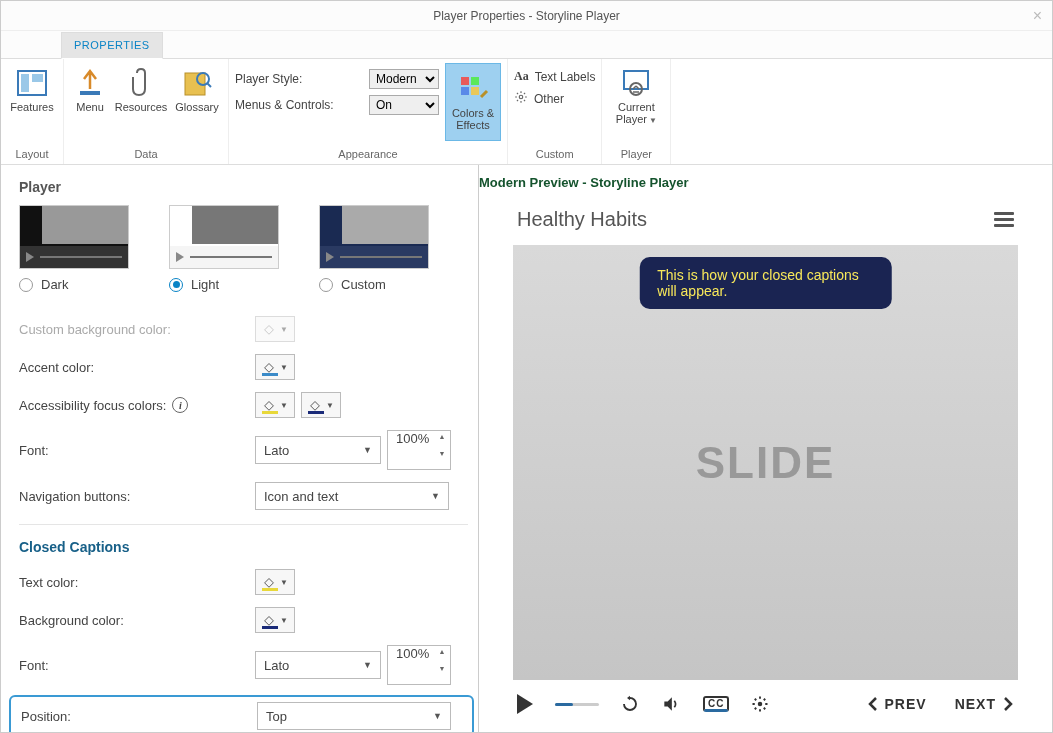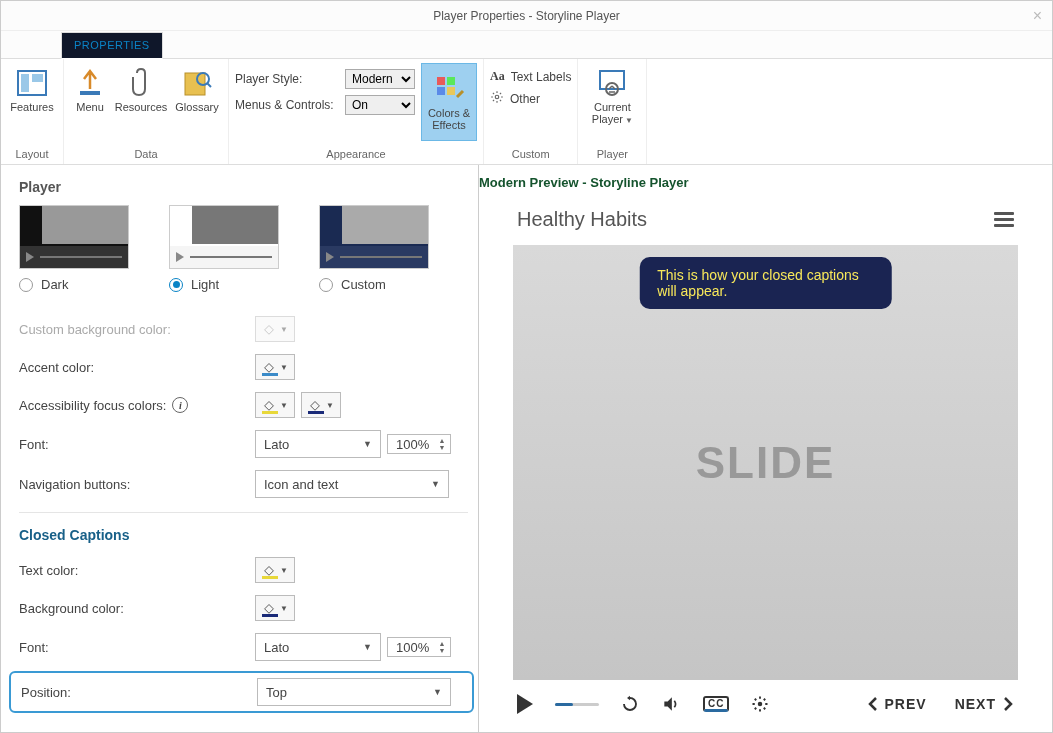--- a/index.html
+++ b/index.html
@@ -5,32 +5,32 @@
 * { box-sizing: border-box; margin: 0; padding: 0; font-family: "Segoe UI", sans-serif; }
 body { background: #fff; width: 1053px; height: 733px; overflow: hidden; border: 1px solid #ccc; }
 
 
 .titlebar { height: 30px; background: #fcfcfc; display: flex; align-items: center; justify-content: center; position: relative; border-bottom: 1px solid #eee; }
 .titlebar .title { font-size: 12px; color: #555; }
 .titlebar .close { position: absolute; right: 10px; top: 6px; color: #bbb; font-size: 16px; cursor: pointer; }
 
 
 .tabrow { height: 28px; background: #fcfcfc; border-bottom: 1px solid #ddd; padding-left: 60px; display: flex; }
-.tab { font-size: 11px; color: #0a84c6; padding: 6px 12px; border: 1px solid #ddd; border-bottom: 1px solid #fff; background: #0f172a; position: relative; top: 1px; letter-spacing: 0.5px; }
+.tab { font-size: 11px; color: #0a84c6; padding: 6px 12px; border: 1px solid #ddd; border-bottom: 1px solid #fff; background: #e5e5e5; position: relative; top: 1px; letter-spacing: 0.5px; }
 
 
 .ribbon { height: 106px; background: #fff; border-bottom: 1px solid #ddd; display: flex; }
 .ribbon-group { border-right: 1px solid #eee; display: flex; flex-direction: column; padding: 4px 6px 2px; }
 .ribbon-group-body { flex: 1; display: flex; align-items: flex-start; gap: 6px; }
 .ribbon-group-label { font-size: 11px; color: #666; text-align: center; padding: 2px 0; }
 .ribbon-btn { display: flex; flex-direction: column; align-items: center; justify-content: center; width: 50px; padding: 4px 2px; cursor: pointer; font-size: 11px; color: #444; text-align: center; }
 .ribbon-btn .ico { width: 32px; height: 32px; display: flex; align-items: center; justify-content: center; margin-bottom: 2px; }
 .ribbon-btn.active { background: #9ed0f0; border: 1px solid #6bb8e6; }
 .appearance-body { display: flex; flex-direction: column; gap: 6px; padding-top: 6px; }
-.app-row { display: flex; align-items: center; gap: 0; font-size: 12px; color: #444; }
+.app-row { display: flex; align-items: center; gap: 24px; font-size: 12px; color: #444; }
 .app-row label { width: 110px; }
 .app-row select { width: 70px; font-size: 12px; border: 1px solid #aaa; padding: 1px 2px; }
 .custom-body { display: flex; flex-direction: column; gap: 6px; padding-top: 6px; font-size: 12px; color: #444; }
 .custom-body .item { display: flex; align-items: center; gap: 6px; cursor: pointer; }
 .current-player .ribbon-btn { width: 56px; }
 .arrow-down { font-size: 8px; color: #666; margin-left: 2px; }
 
 
 .main { display: flex; height: calc(733px - 30px - 28px - 106px); }
 .left { width: 478px; border-right: 1px solid #ccc; padding: 14px 10px 10px 18px; overflow: hidden; }
@@ -63,21 +63,21 @@
 .form-row .label { width: 236px; display: flex; align-items: center; gap: 6px; }
 .form-row .info { width: 16px; height: 16px; border: 1px solid #666; border-radius: 50%; display: inline-flex; align-items: center; justify-content: center; font-size: 10px; font-style: italic; font-family: serif; font-weight: bold; }
 .colorbtn { width: 40px; height: 26px; border: 1px solid #bbb; background: #f7f7f7; display: inline-flex; align-items: center; justify-content: center; cursor: pointer; position: relative; }
 .colorbtn.disabled { opacity: 0.5; cursor: default; }
 .colorbtn .bucket { width: 14px; height: 14px; position: relative; }
 .colorbtn .underline { position: absolute; bottom: 3px; left: 6px; width: 16px; height: 3px; }
 .colorbtn .chev { font-size: 8px; color: #555; margin-left: 4px; }
 .dropdown { height: 28px; border: 1px solid #bbb; background: #fff; display: flex; align-items: center; padding: 0 8px; font-size: 13px; color: #444; cursor: pointer; position: relative; }
 .dropdown .chev { position: absolute; right: 8px; font-size: 9px; color: #555; }
 .font-row .dropdown { width: 126px; }
-.spinner { width: 64px; height: 20px; border: 1px solid #bbb; display: flex; align-items: center; padding: 0 4px 0 8px; font-size: 13px; position: relative; margin-left: 6px; }
+.spinner { width: 64px; height: 40px; border: 1px solid #bbb; display: flex; align-items: flex-start; padding: 0 4px 0 8px; font-size: 13px; position: relative; margin-left: 6px; }
 .spinner .spins { position: absolute; right: 2px; top: 2px; bottom: 2px; width: 12px; display: flex; flex-direction: column; }
 .spinner .spins div { flex: 1; font-size: 7px; color: #666; text-align: center; cursor: pointer; }
 .nav-row .dropdown { width: 194px; }
 .divider { height: 1px; background: #e5e5e5; margin: 14px 0; }
 .section-title2 { font-size: 14px; color: #186088; font-weight: 600; margin-bottom: 14px; }
 
 .highlighted-row { display: flex; align-items: center; border: 2px solid #3a9ad4; border-radius: 6px; padding: 5px 6px; margin: 10px -6px 0 -10px; }
 .highlighted-row .label { width: 240px; font-size: 13px; color: #444; padding-left: 4px; }
 .highlighted-row .dropdown { width: 194px; }
 

